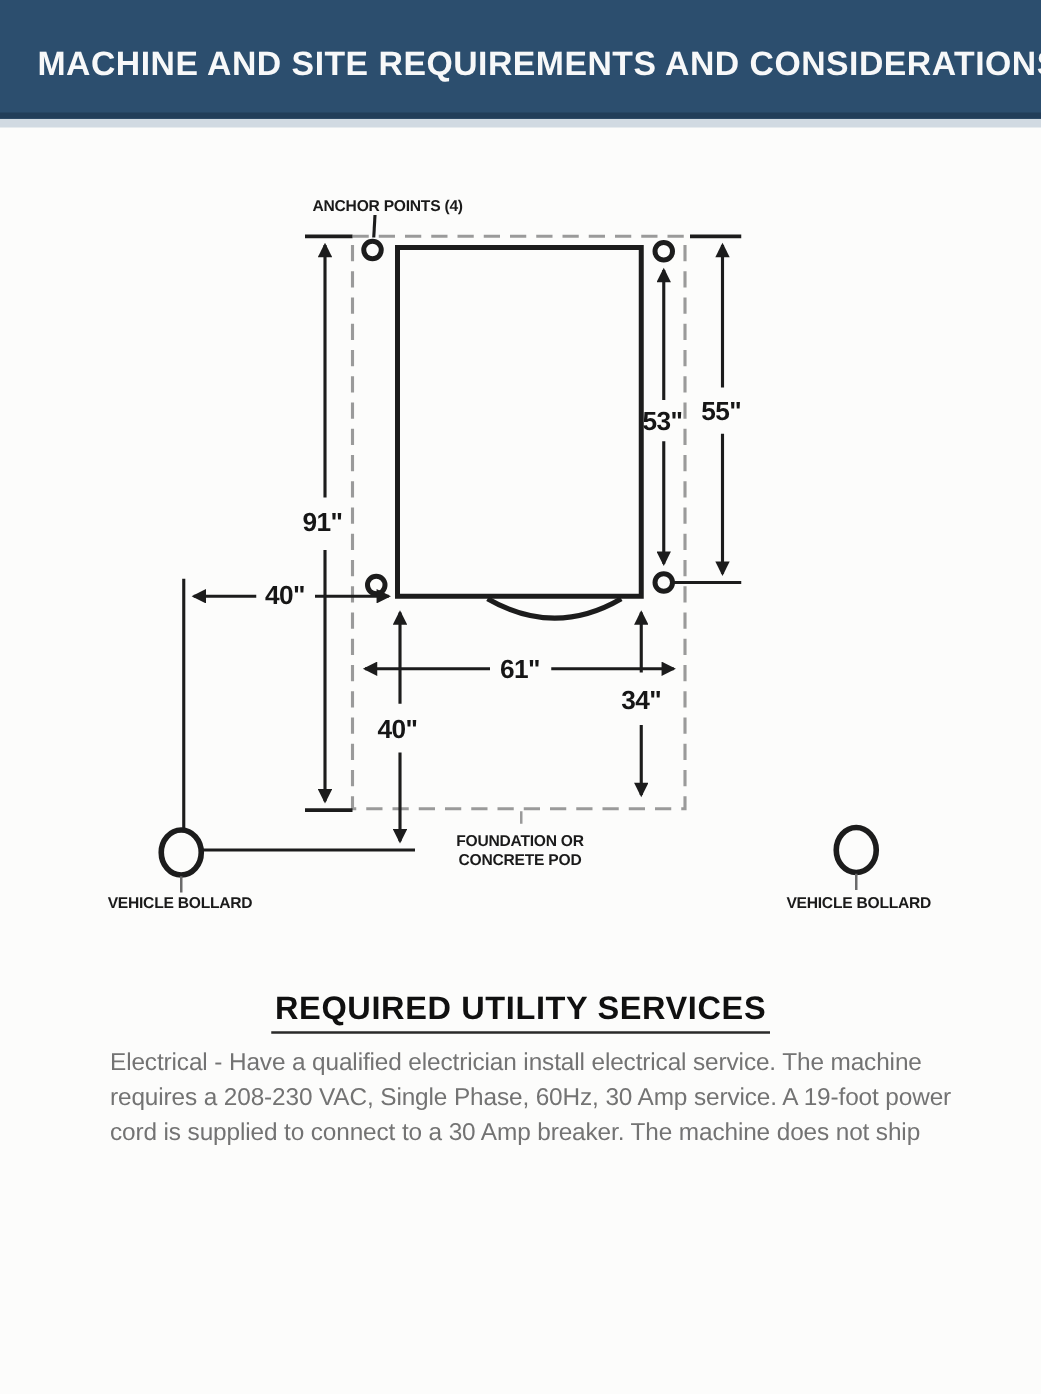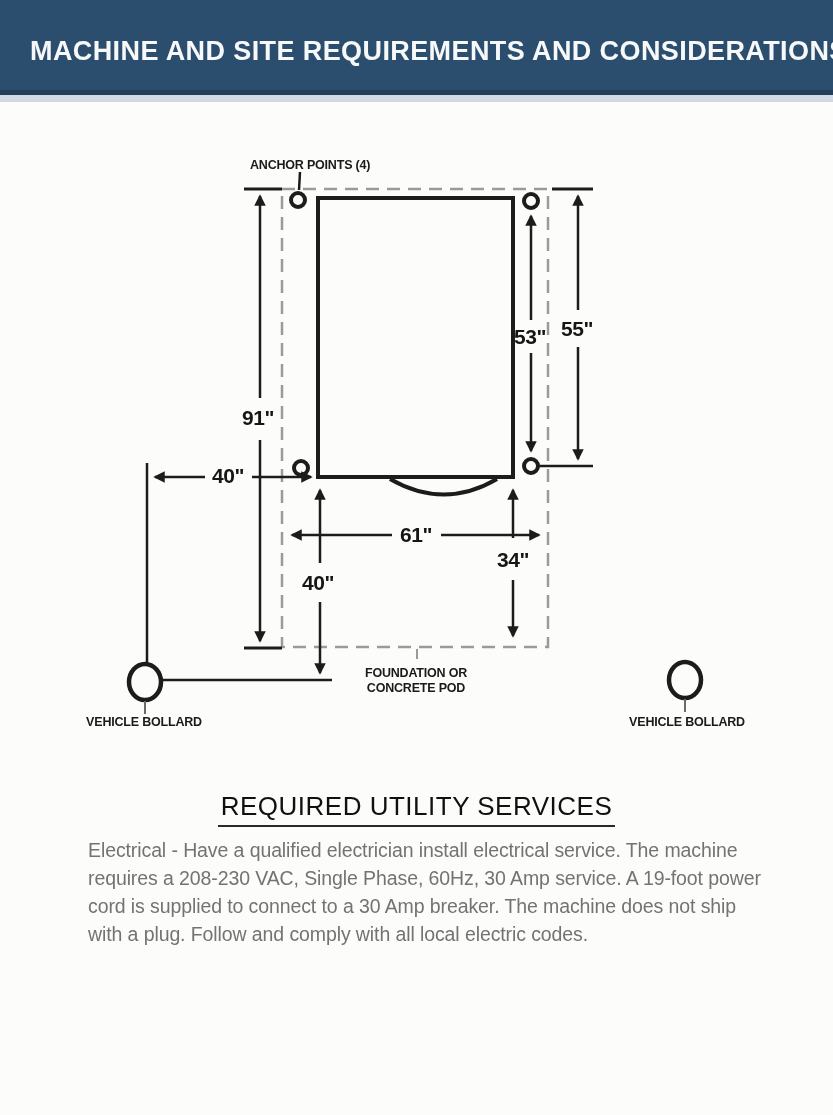--- a/index.html
+++ b/index.html
@@ -27,21 +27,21 @@
   
   .caption{
     position:absolute;top:731px;left:0;width:833px;
     text-align:center;font-size:19.5px;color:#2e2e2e;letter-spacing:.2px;
   }
   
   .section-heading{
     position:absolute;top:791px;left:0;width:833px;text-align:center;margin:0;
   }
   .section-heading span{
-    display:inline-block;font-size:26px;font-weight:400;letter-spacing:.5px;
+    display:inline-block;font-size:26px;font-weight:700;letter-spacing:.5px;
     color:#101010;border-bottom:2.5px solid #2a2a2a;padding:0 3px 3px 3px;
   }
   
   .para{
     position:absolute;top:836px;left:88px;width:700px;
     font-size:19.5px;line-height:28px;color:#737373;letter-spacing:-.1px;
   }
 </style>
 </head>
 <body>
@@ -125,16 +125,15 @@
 
 
   <h2 class="section-heading">
     <span>REQUIRED UTILITY SERVICES</span>
   </h2>
 
   <div class="para">
     <div>Electrical - Have a qualified electrician install electrical service. The machine</div>
     <div>requires a 208-230 VAC, Single Phase, 60Hz, 30 Amp service. A 19-foot power</div>
     <div>cord is supplied to connect to a 30 Amp breaker. The machine does not ship</div>
-    <div>with a plug. Follow and comply with all local electric codes.</div>
   </div>
 
 </div>
 
 </body></html>

